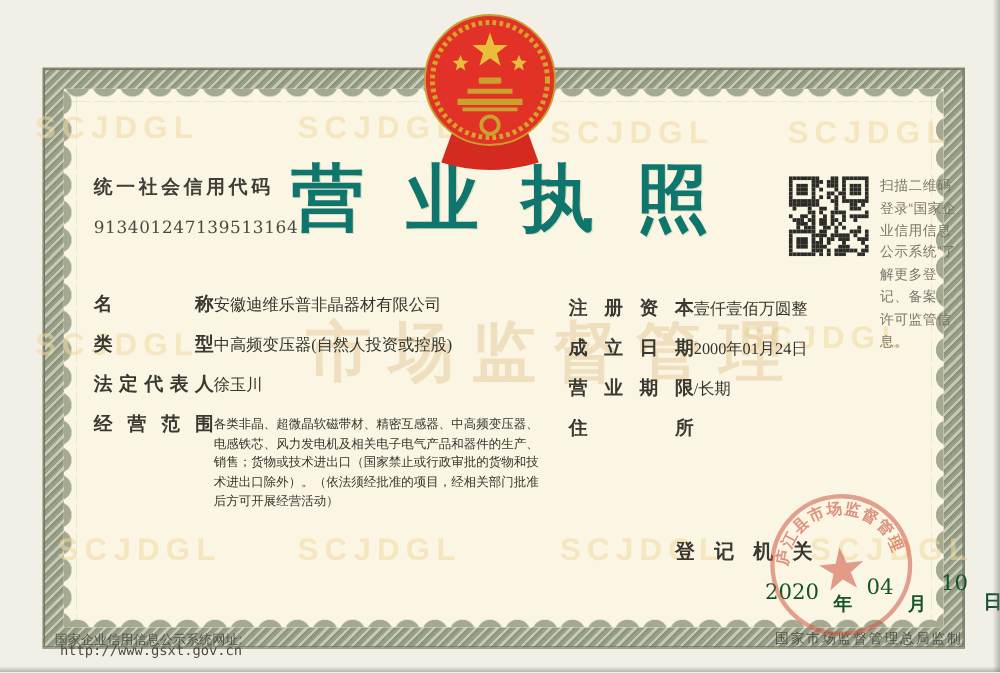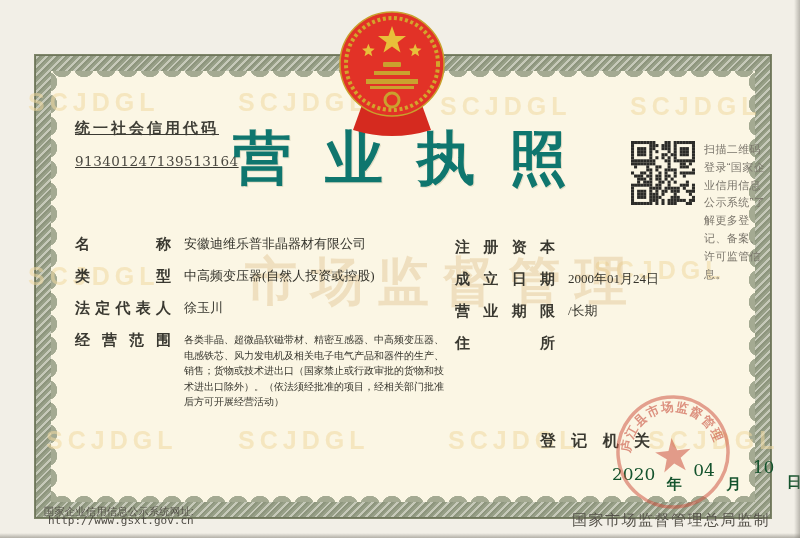--- a/index.html
+++ b/index.html
@@ -30,53 +30,53 @@
     background-image:radial-gradient(circle at 14px 11px,#a4aa92 0 10px,rgba(0,0,0,0) 10.5px);
     background-size:10px 22px;background-repeat:repeat-y;}
   
   .wm-s{position:absolute;z-index:1;font-weight:800;font-size:25px;letter-spacing:5px;
     color:rgba(240,216,160,.55);white-space:nowrap;}
   .wm-big{position:absolute;z-index:1;left:232px;top:247px;font-size:52px;font-weight:700;
     letter-spacing:14px;color:rgba(223,189,134,.40);white-space:nowrap;margin-left:13px;}
   
   .emblem{position:absolute;left:336px;top:6px;z-index:6;}
   
-  .credit{position:absolute;left:75px;top:119px;z-index:3;text-decoration:underline;}
+  .credit{position:absolute;left:75px;top:140px;z-index:3;}
   .credit-label{font-size:15px;font-weight:700;letter-spacing:3px;color:#3f3e36;}
   .credit-code{margin-top:15px;font-family:"DejaVu Serif",serif;font-size:13.5px;
     letter-spacing:.5px;color:#4a4840;}
   .title{position:absolute;z-index:3;top:120px;left:50%;transform:translateX(-50%);
     font-size:58px;font-weight:900;color:#0f766e;letter-spacing:34px;padding-left:34px;
     white-space:nowrap;text-shadow:1px 1px 0 rgba(90,80,20,.15);}
   .qr-block{position:absolute;z-index:3;left:631px;top:141px;display:flex;gap:9px;}
   .qr-box{width:64px;height:64px;flex:0 0 64px;}
   .qr-caption{width:62px;font-size:11px;line-height:1.62;color:#7a756b;letter-spacing:.4px;}
   
   .fields-left{position:absolute;z-index:3;left:75px;top:234px;width:372px;}
   .fields-right{position:absolute;z-index:3;left:455px;top:237px;width:312px;}
   .frow{display:flex;align-items:flex-start;margin-bottom:12px;}
   .flabel{flex:0 0 96px;width:96px;font-size:15px;font-weight:700;color:#3a3931;line-height:20px;}
   .fields-right .flabel{flex:0 0 100px;width:100px;}
-  .fvalue{margin-left:13px;font-size:13px;line-height:20px;color:#35342c;
+  .fvalue{font-size:13px;line-height:20px;color:#35342c;
     font-family:"Liberation Serif",serif;}
   .fvalue.scope{font-size:10px;line-height:15.5px;width:260px;text-align:justify;margin-top:2px;}
   .justified{display:flex;justify-content:space-between;}
   
   .registry{position:absolute;z-index:3;left:540px;top:431px;width:110px;
     font-size:16px;font-weight:700;color:#3a3931;}
   .dateline{position:absolute;z-index:3;left:612px;top:460px;white-space:nowrap;color:#14532d;}
   .d-num{font-family:"DejaVu Serif",serif;font-size:17px;position:relative;display:inline-block;}
   .d-unit{font-size:15px;font-weight:700;position:relative;display:inline-block;}
   .seal{position:absolute;z-index:4;left:598px;top:388px;opacity:.8;transform:rotate(-6deg);}
   
   .footer-left{position:absolute;z-index:3;left:28px;bottom:6px;display:flex;
     align-items:flex-end;font-size:10.5px;color:#55524a;flex-direction:column;}
   .footer-url{font-family:"DejaVu Sans Mono",monospace;font-size:11px;margin-left:20px;
     position:relative;top:-5px;color:#4e4b44;}
-  .footer-right{position:absolute;z-index:3;right:30px;bottom:8px;font-size:15px;
+  .footer-right{position:absolute;z-index:3;right:30px;bottom:20px;font-size:11px;
     letter-spacing:1.5px;color:#55524a;margin-left:12px;}
   
   .edge-r{position:absolute;right:0;top:0;width:6px;height:100%;z-index:8;
     background:linear-gradient(to right,rgba(115,112,104,0),rgba(115,112,104,.45));}
   .edge-b{position:absolute;left:0;bottom:0;width:100%;height:5px;z-index:8;
     background:linear-gradient(to bottom,rgba(115,112,104,0),rgba(115,112,104,.5));}
 </style>
 </head>
 <body>
 
@@ -418,20 +418,21 @@
   </div>
 
   <div class="fields-right">
     <div class="frow">
       <div class="flabel justified">
           <span>注</span>
           <span>册</span>
           <span>资</span>
           <span>本</span>
         </div>
+      <div class="fvalue">壹仟壹佰万圆整</div>
     </div>
     <div class="frow">
       <div class="flabel justified">
           <span>成</span>
           <span>立</span>
           <span>日</span>
           <span>期</span>
         </div>
       <div class="fvalue">2000年01月24日</div>
     </div>

